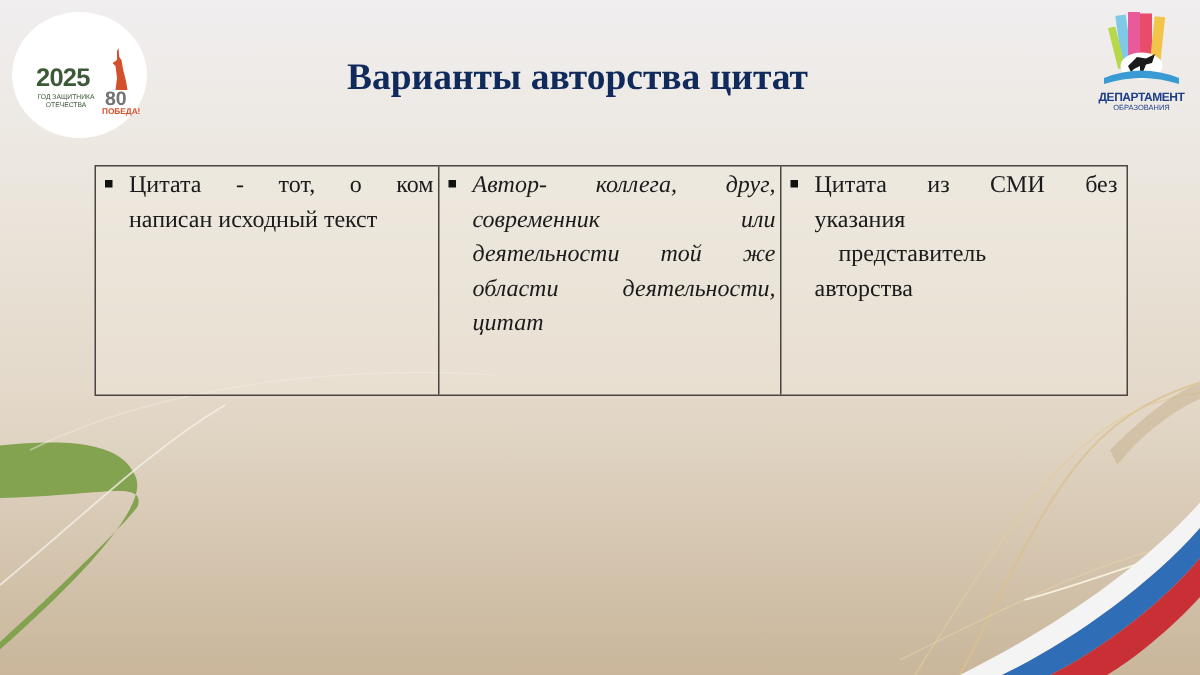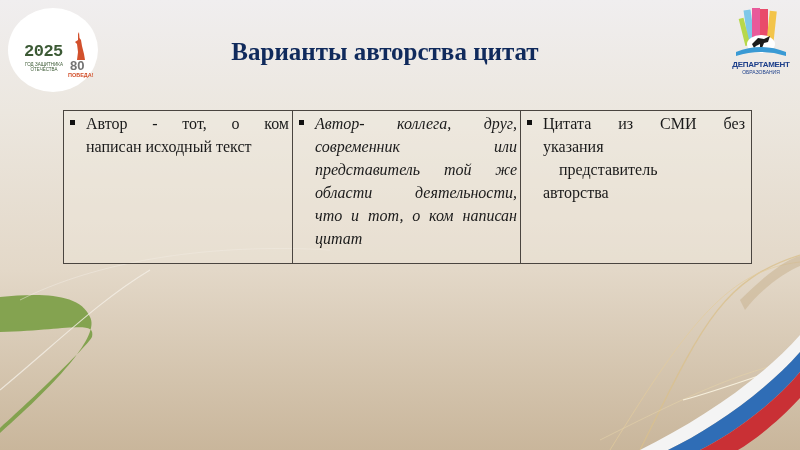--- a/index.html
+++ b/index.html
@@ -7,21 +7,21 @@
       width: 800px; height: 450px; overflow: hidden; position: relative;
       background: linear-gradient(180deg, #f0eeef 0%, #ece7df 25%, #e3d8c8 60%, #c9b69b 100%);
       font-family: "Liberation Serif", "DejaVu Serif", serif;
     }
     .decor { position: absolute; left: 0; top: 0; width: 800px; height: 450px; pointer-events: none; }
     .logo-left {
       position: absolute; left: 8px; top: 8px; width: 90px; height: 84px;
       border-radius: 50%; background: #ffffff;
     }
     .logo-left .year {
-      position: absolute; left: 16px; top: 34px; font-family: Liberation Mono, monospace;
+      position: absolute; left: 16px; top: 34px; font-family: Liberation Sans, sans-serif;
       font-weight: bold; font-size: 17px; color: #3c5a35; letter-spacing: -0.5px; text-align: center;
     }
     .logo-left .sub {
       position: absolute; left: 14px; top: 54px; width: 44px; text-align: center;
       font-family: "Liberation Sans", sans-serif; font-size: 4.5px; line-height: 5px; color: #3c5a35;
     }
     .logo-left .eighty {
       position: absolute; left: 62px; top: 50px; font-family: "Liberation Sans", sans-serif;
       font-weight: bold; font-size: 13px; color: #737373;
     }
@@ -114,30 +114,29 @@
   </svg>
   <span class="dept">ДЕПАРТАМЕНТ</span>
   <span class="edu">ОБРАЗОВАНИЯ</span>
 </div>
 
 <div class="title">Варианты авторства цитат</div>
 
 <div class="quote-table">
   <div class="cell c1">
     <span class="bullet"></span>
-    <span class="line justify">Автор - тот, о ком</span>
+    <span class="line justify">Цитата - тот, о ком</span>
     <span class="line">написан исходный текст</span>
   </div>
   <div class="cell c2">
     <span class="bullet"></span>
     <span class="line justify">Автор- коллега, друг,</span>
     <span class="line justify">современник или</span>
-    <span class="line justify">представитель той же</span>
+    <span class="line justify">деятельности той же</span>
     <span class="line justify">области деятельности,</span>
-    <span class="line justify">что и тот, о ком написан</span>
     <span class="line">цитат</span>
   </div>
   <div class="cell c3">
     <span class="bullet"></span>
     <span class="line justify">Цитата из СМИ без</span>
     <span class="line">указания</span>
     <span class="line indent">представитель</span>
     <span class="line">авторства</span>
   </div>
 </div>

